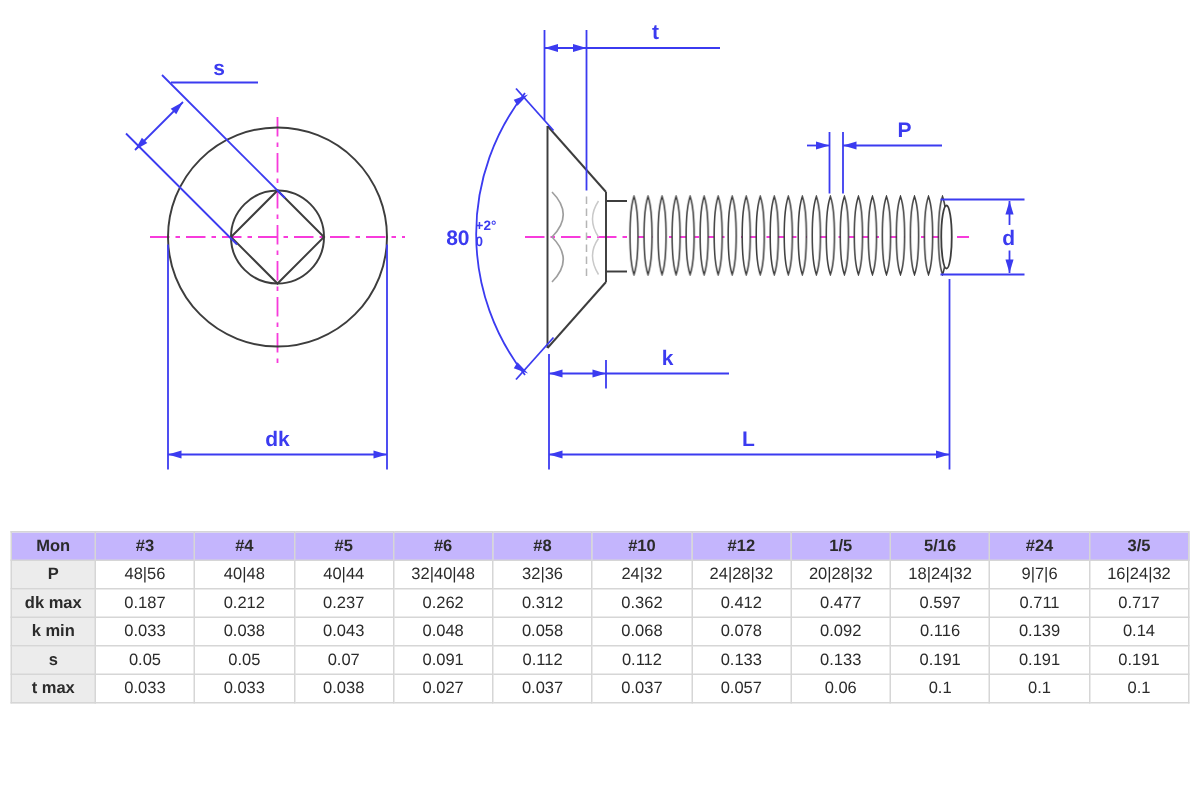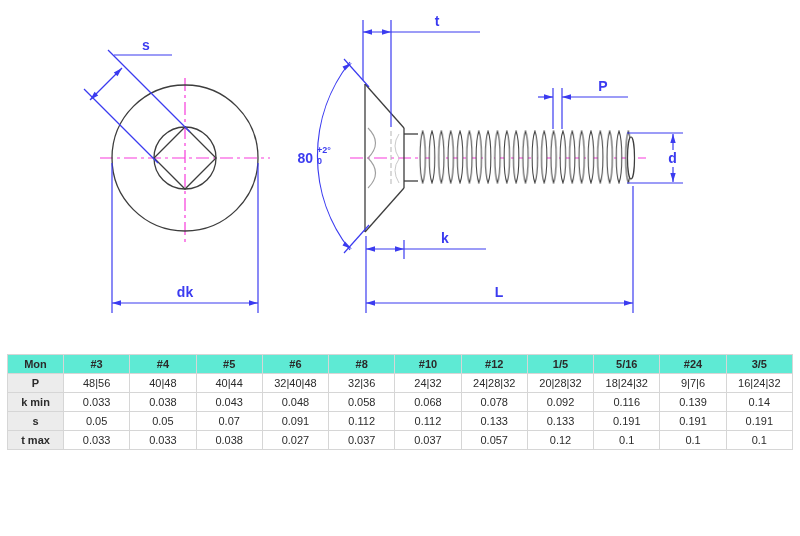--- a/index.html
+++ b/index.html
@@ -4,21 +4,21 @@
 <style>
   html,body{margin:0;padding:0;background:#ffffff;width:800px;height:536px;overflow:hidden;
     font-family:"Liberation Sans", sans-serif;}
   .drawing-wrap{width:800px;height:350px;position:relative;}
   svg text{font-family:"Liberation Sans", sans-serif;}
   .dim-label{fill:#3b3bf0;font-size:14px;font-weight:bold;}
   .dim-label-small{fill:#3b3bf0;font-size:9px;font-weight:bold;}
   .spec-table{border-collapse:collapse;margin:4px 7px 0 7px;width:786px;table-layout:fixed;}
   .spec-table th,.spec-table td{border:1px solid #d6d6d6;font-size:11px;line-height:14px;
     padding:2px 1px;text-align:center;color:#2b2b2b;}
-  .spec-table thead th{background:#5eead4;font-weight:bold;}
+  .spec-table thead th{background:#c4b5fd;font-weight:bold;}
   .spec-table tbody th{background:#ececec;font-weight:bold;}
   .spec-table td{background:#ffffff;font-weight:normal;}
   .spec-table col.label-col{width:56px;}
 </style>
 </head>
 <body>
 
 <div class="drawing-wrap">
 <svg width="800" height="350" viewBox="0 0 800 350">
   <defs>
@@ -183,20 +183,34 @@
         <td>32|40|48</td>
         <td>32|36</td>
         <td>24|32</td>
         <td>24|28|32</td>
         <td>20|28|32</td>
         <td>18|24|32</td>
         <td>9|7|6</td>
         <td>16|24|32</td>
       </tr>
       <tr>
+        <th>dk max</th>
+        <td>0.187</td>
+        <td>0.212</td>
+        <td>0.237</td>
+        <td>0.262</td>
+        <td>0.312</td>
+        <td>0.362</td>
+        <td>0.412</td>
+        <td>0.477</td>
+        <td>0.597</td>
+        <td>0.711</td>
+        <td>0.717</td>
+      </tr>
+      <tr>
         <th>k min</th>
         <td>0.033</td>
         <td>0.038</td>
         <td>0.043</td>
         <td>0.048</td>
         <td>0.058</td>
         <td>0.068</td>
         <td>0.078</td>
         <td>0.092</td>
         <td>0.116</td>
@@ -219,19 +233,19 @@
       </tr>
       <tr>
         <th>t max</th>
         <td>0.033</td>
         <td>0.033</td>
         <td>0.038</td>
         <td>0.027</td>
         <td>0.037</td>
         <td>0.037</td>
         <td>0.057</td>
-        <td>0.12</td>
+        <td>0.06</td>
         <td>0.1</td>
         <td>0.1</td>
         <td>0.1</td>
       </tr>
     </tbody>
 </table>
 
 </body></html>

